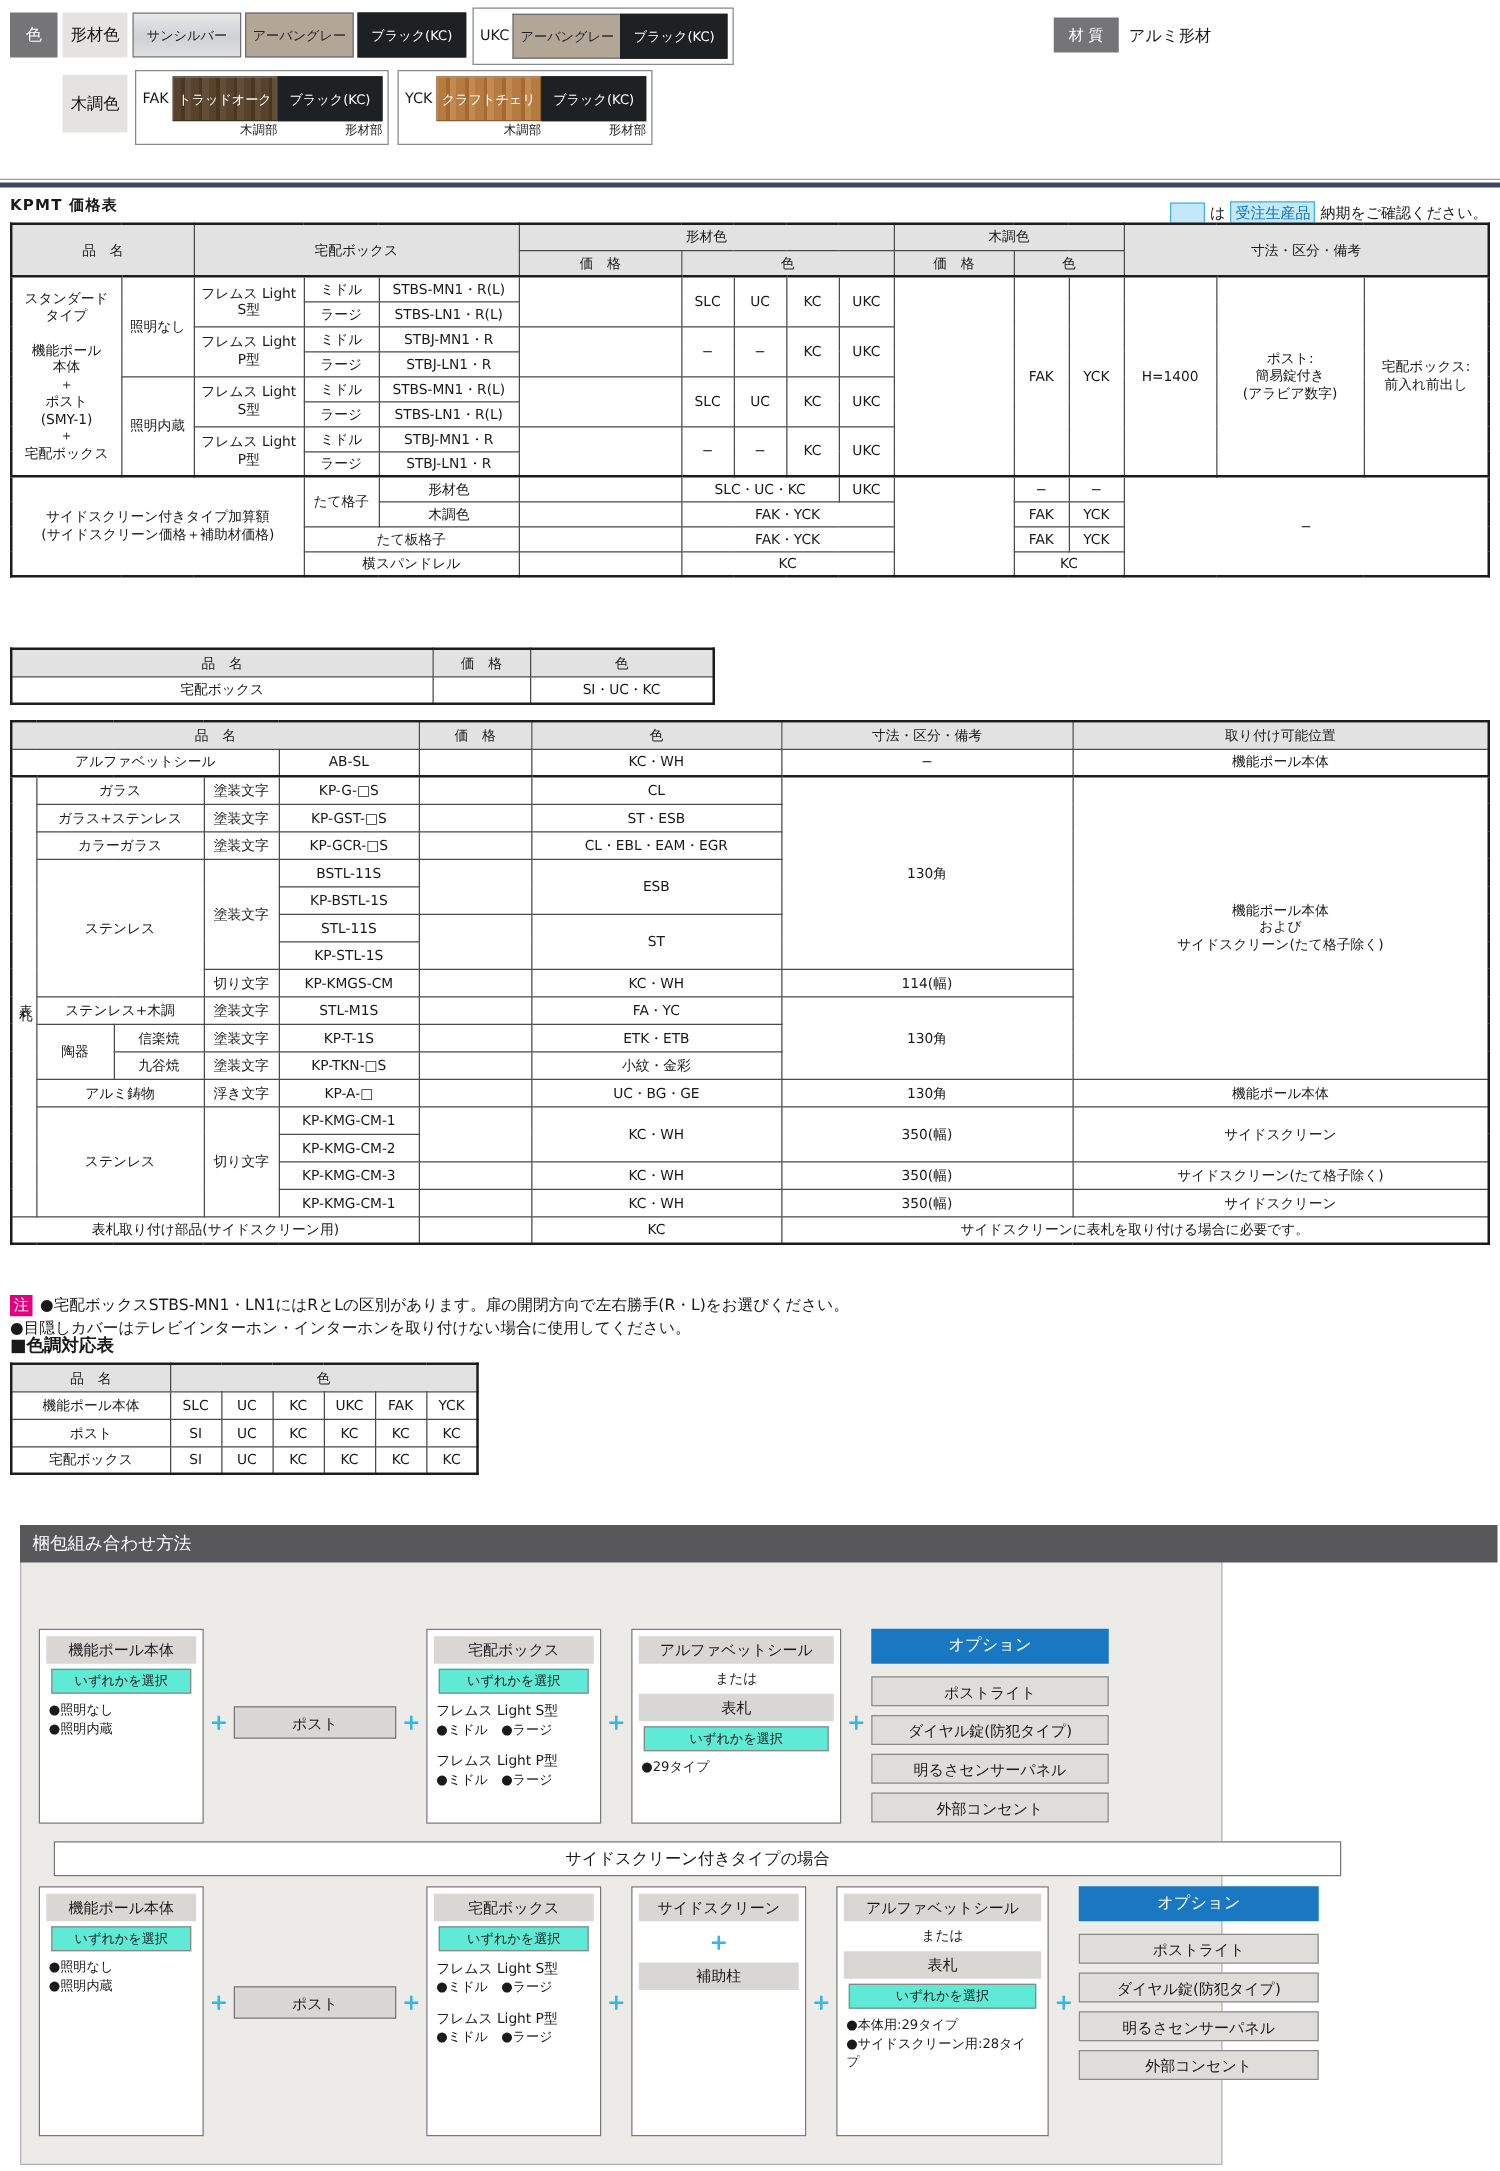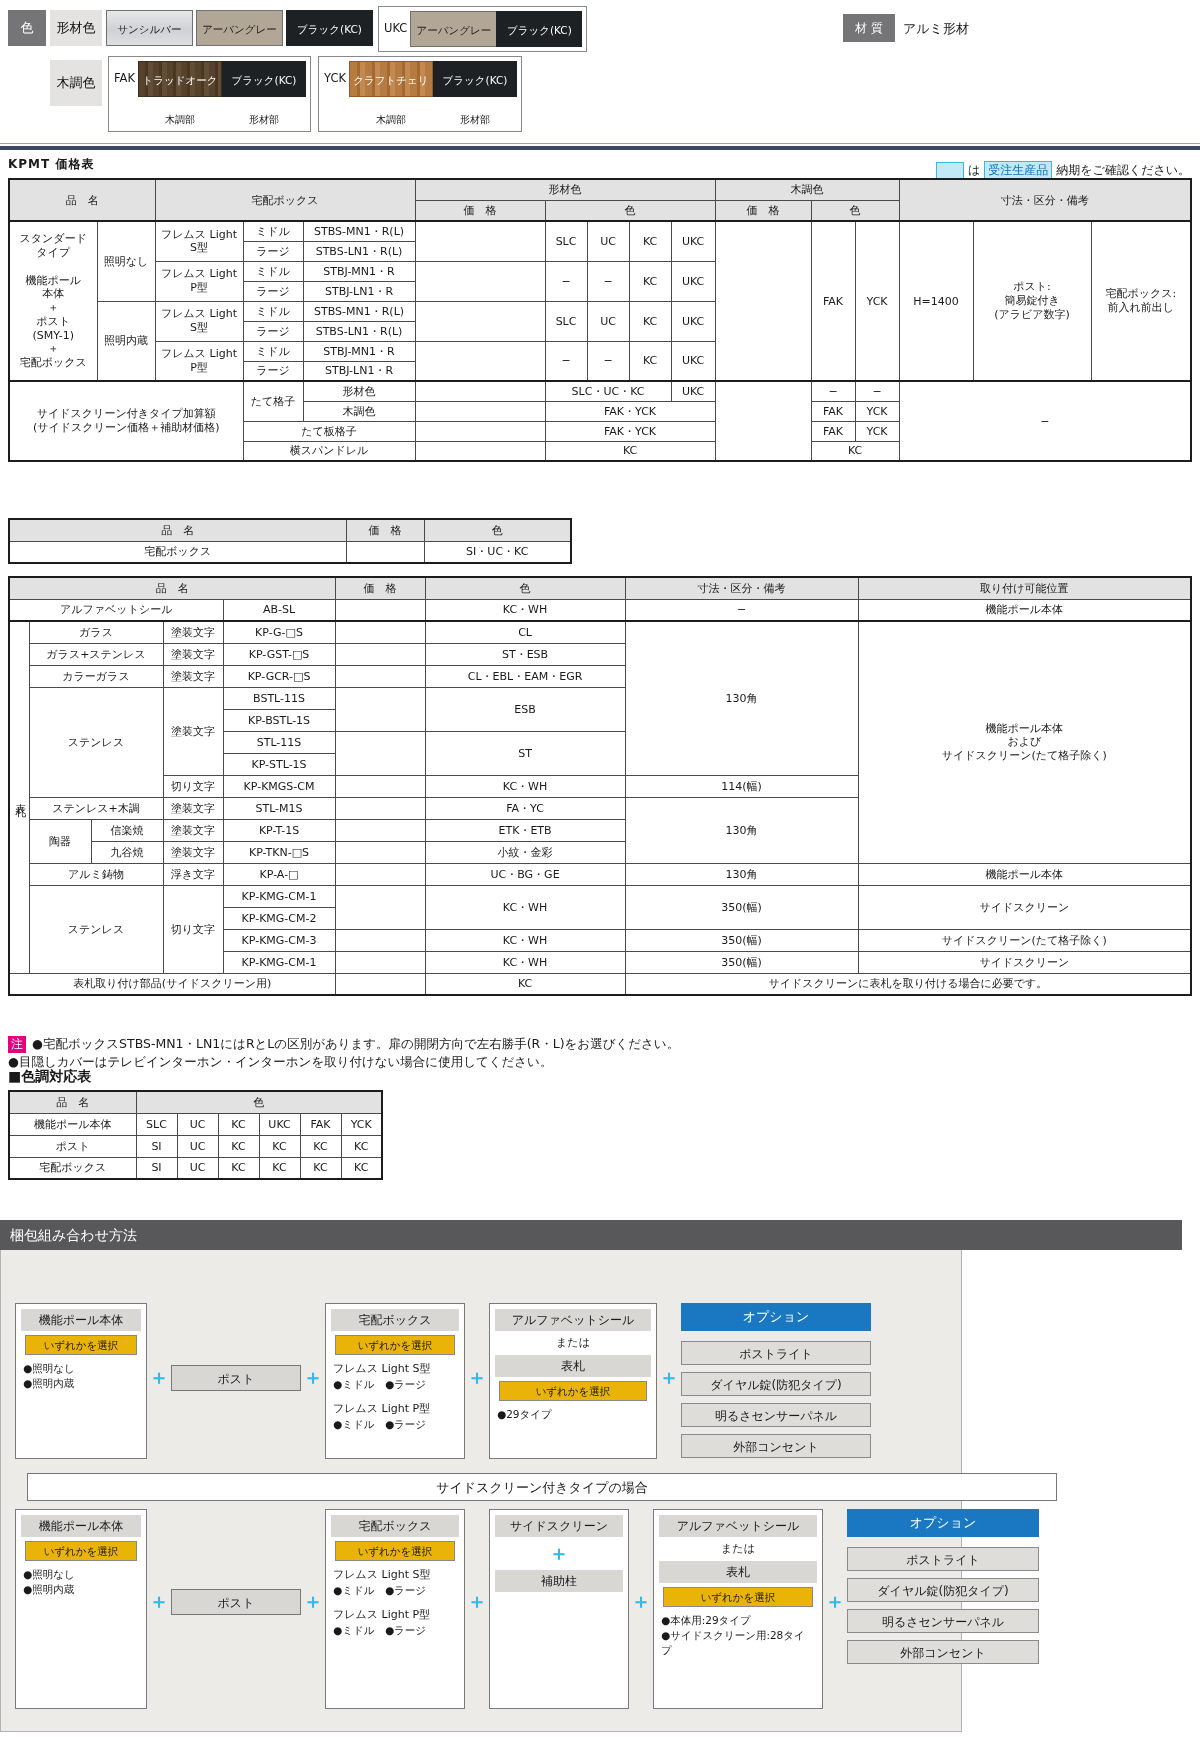--- a/index.html
+++ b/index.html
@@ -19,21 +19,21 @@
   .sw { height:36px; line-height:36px; text-align:center; font-size:10.5px; border:1px solid #6f6f6f; box-sizing:border-box; overflow:hidden; }
   .sw-slc { background:linear-gradient(180deg,#e6e8ea 0%,#cfd1d4 55%,#dddfe1 100%); color:#222; }
   .sw-uc  { background:#b2a697; color:#222; }
   .sw-kc  { background:#1e2123; color:#fff; border-color:#1e2123; }
   .sw-fa  { background:repeating-linear-gradient(90deg,#57432d 0 6px,#49371f 6px 9px,#624e36 9px 14px); color:#fff; border-color:#3d2f1d; }
   .sw-yc  { background:repeating-linear-gradient(90deg,#b67b41 0 7px,#a46931 7px 10px,#c28a50 10px 15px); color:#fff; border-color:#8d5c28; }
   .grp { border:1px solid #888; background:#fff; display:flex; align-items:flex-start; padding:4px; box-sizing:border-box; }
   .grp-code { font-size:11.5px; margin:10px 3px 0 1px; }
   .pair { display:flex; }
   .caps { display:flex; font-size:10px; color:#222; }
-  .caps span { width:84px; text-align:center; padding-top:16px; }
+  .caps span { width:84px; text-align:right; padding-top:0; }
 
   
   .rule1 { left:0; right:0; top:143px; height:1px; background:#99a0ae; }
   .rule2 { left:0; right:0; top:146px; height:4px; background:#3e4763; }
   .page-title { left:8px; top:156px; font-size:12px; font-weight:bold; letter-spacing:1px; }
   .legend { top:161px; right:10px; display:flex; align-items:center; gap:4px; font-size:12px; }
   .legend-sq { width:26px; height:15px; background:#c3e9f8; border:1px solid #3fb4e4; }
   .legend-badge { background:#c3e9f8; color:#0e72b8; border:1px solid #3fb4e4; padding:0 3px; font-size:12px; line-height:16px; }
 
   
@@ -47,27 +47,27 @@
   .ct tr { height:22px; }
   tr.sep td { border-top:2px solid #1c1c1c; }
   .rot { writing-mode:vertical-rl; text-orientation:upright; letter-spacing:3px; padding:0; }
 
   
   .note { left:8px; font-size:12.5px; }
   .note-badge { display:inline-block; background:#e5007e; color:#fff; padding:0 3px; margin-right:6px; font-size:12px; line-height:17px; }
   .ct-title { left:8px; top:1068px; font-size:14px; font-weight:bold; }
 
   
-  .pack-panel { left:0; top:1220px; width:962px; height:512px; background:#ecebe8; border:1px solid #b3b3b3; box-sizing:border-box; }
+  .pack-panel { left:16px; top:1220px; width:962px; height:512px; background:#ecebe8; border:1px solid #b3b3b3; box-sizing:border-box; }
   .pack-bar { position:absolute; left:-1px; top:-1px; width:1182px; height:30px; background:#58585a; color:#fff; font-size:14px; line-height:30px; padding-left:10px; box-sizing:border-box; }
   .case-title { position:absolute; height:28px; line-height:28px; background:#fff; border:1px solid #777; text-align:center; font-size:13px; box-sizing:border-box; }
   .flow-row { position:absolute; display:flex; align-items:flex-start; }
   .fbox { border:1px solid #7a7a7a; background:#fff; box-sizing:border-box; }
   .bar { background:#d9d7d4; height:22px; line-height:22px; text-align:center; font-size:12px; margin:5px 5px 4px 5px; }
-  .select { border:1px solid #888; background:#eab308; height:18px; line-height:18px; text-align:center; font-size:10.5px; margin:3px 9px 5px 9px; }
+  .select { border:1px solid #888; background:#5eead4; height:18px; line-height:18px; text-align:center; font-size:10.5px; margin:3px 9px 5px 9px; }
   .opts { font-size:10.5px; padding:1px 7px; line-height:1.45; text-align:left; }
   .mline { font-size:11px; padding:1px 7px 0 7px; text-align:left; }
   .orline { text-align:center; font-size:11px; line-height:15px; }
   .plus { width:24px; text-align:center; color:#31b7e9; font-size:20px; font-weight:bold; margin-top:62px; line-height:24px; flex:none; }
   .plus-in { text-align:center; color:#31b7e9; font-size:20px; font-weight:bold; line-height:24px; }
   .post-box { width:130px; height:26px; background:#d9d7d4; border:1px solid #777; text-align:center; line-height:26px; font-size:12px; margin-top:62px; box-sizing:border-box; flex:none; }
   .opt-head { background:#1a78c2; color:#fff; height:28px; line-height:28px; text-align:center; font-size:13px; margin-bottom:10px; }
   .opt-item { background:#deddda; border:1px solid #8a8a8a; height:24px; line-height:24px; text-align:center; font-size:12px; margin-bottom:7px; box-sizing:border-box; }
 </style>
 </head>

